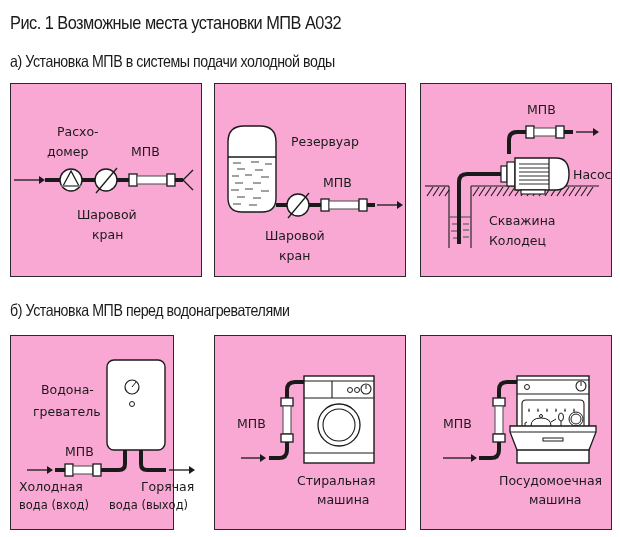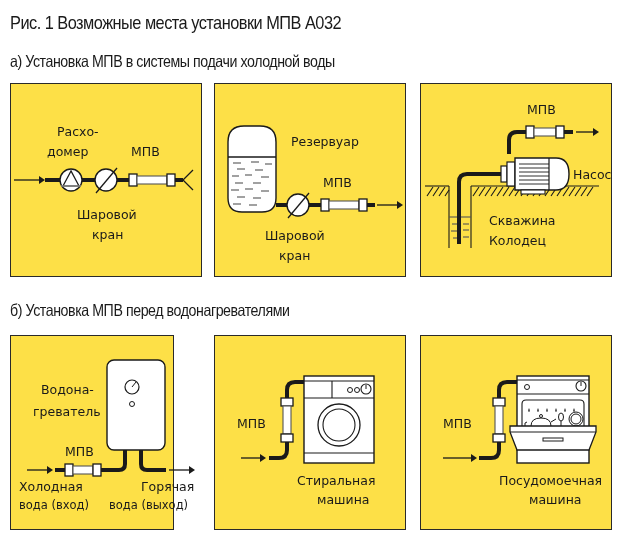--- a/index.html
+++ b/index.html
@@ -2,21 +2,21 @@
 <html><head>
 <meta charset="utf-8">
 <style>
   html, body { margin:0; padding:0; background:#ffffff; }
   body { width:620px; height:537px; position:relative; overflow:hidden;
          font-family:"Liberation Sans", sans-serif; color:#1a1a1a; }
   .title { position:absolute; left:10px; top:12px; font-size:19px; letter-spacing:-0.6px;
            transform:scaleX(0.86); transform-origin:left top; white-space:nowrap; }
   .sub { position:absolute; left:10px; font-size:16.5px; letter-spacing:-0.5px;
          transform:scaleX(0.86); transform-origin:left top; white-space:nowrap; }
-  .panel { position:absolute; border:1.6px solid #2a2a2a; box-sizing:border-box; background:#fde047; }
+  .panel { position:absolute; border:1.6px solid #2a2a2a; box-sizing:border-box; background:#f9a8d4; }
   .panel svg { position:absolute; left:0; top:0; }
   .lbl { font-family:"DejaVu Sans", sans-serif; font-size:12.5px; fill:#1a1a1a; }
 </style>
 </head>
 <body>
 
 <div class="title">Рис. 1 Возможные места установки МПВ А032</div>
 <div class="sub" style="top:52px">а) Установка МПВ в системы подачи холодной воды</div>
 <div class="sub" style="top:301px">б) Установка МПВ перед водонагревателями</div>
 

